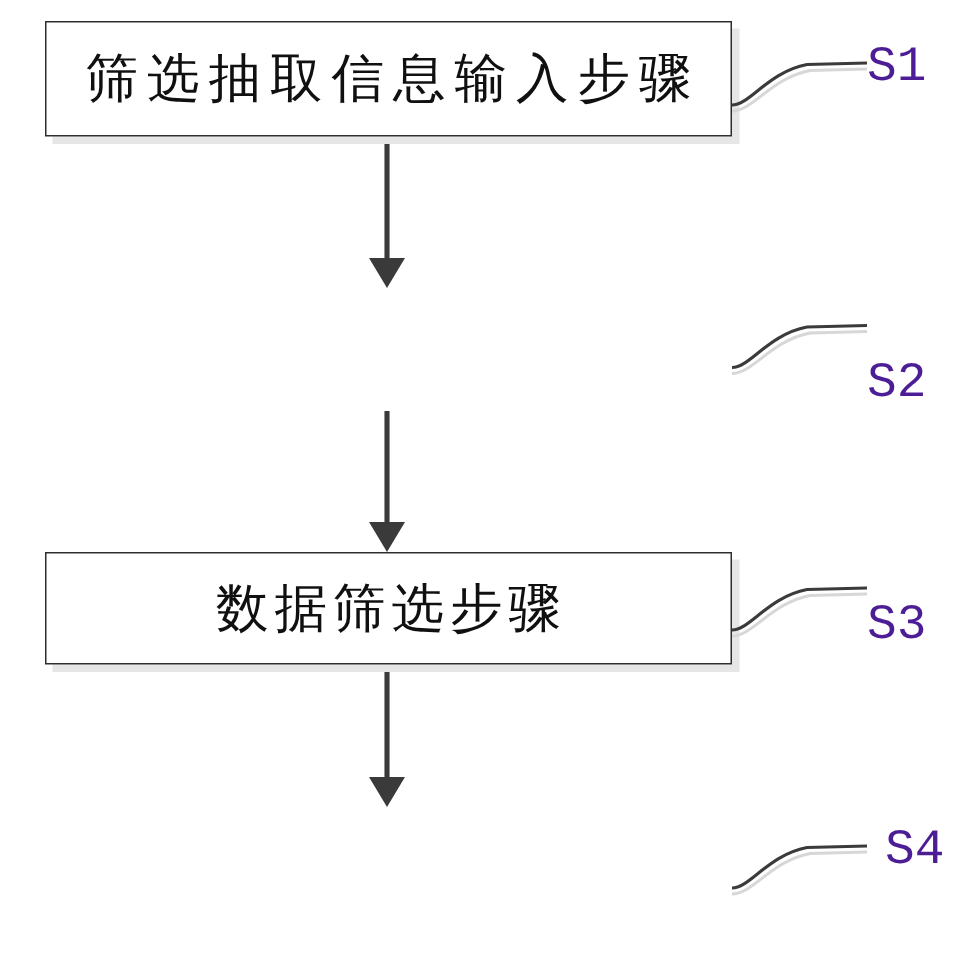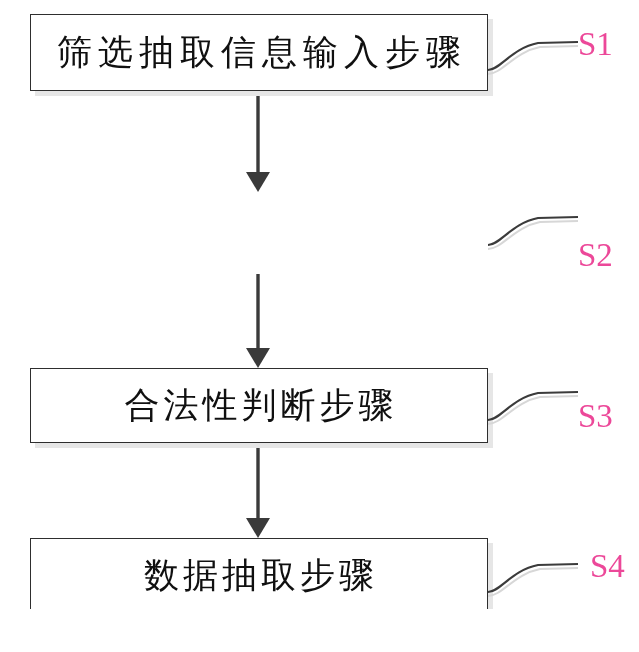--- a/index.html
+++ b/index.html
@@ -63,24 +63,24 @@
     pointer-events: none;
   }
 
   
   .leader-svg {
     position: absolute;
     pointer-events: none;
   }
   .callout {
     position: absolute;
-    font-family: Liberation Serif, serif;
+    font-family: Liberation Mono, monospace;
     font-size: 33px;
     line-height: 1;
-    color: #ec4899;
+    color: #4c1d95;
     white-space: nowrap;
   }
   #s1 { left: 578px; top: 28px; }
   #s2 { left: 578px; top: 203px; margin-top: 36px; }
   #s3 { left: 578px; top: 400px; }
   #s4 { left: 590px; top: 550px; }
 </style>
 </head>
 <body>
 
@@ -103,26 +103,23 @@
       <polygon points="246,518 270,518 258,538" fill="#3a3a3a"></polygon>
     </g>
   </svg>
 
   <div class="step-box" id="box1">
     <span class="step-label wide">筛选抽取信息输入步骤</span>
   </div>
 
 
   <div class="step-box" id="box3">
-    <span class="step-label">合法性判断步骤</span>
+    <span class="step-label">数据筛选步骤</span>
   </div>
 
-  <div class="step-box" id="box4">
-    <span class="step-label">数据抽取步骤</span>
-  </div>
 
   <svg class="leader-svg" style="left:486px; top:24px;" width="100" height="52" viewBox="0 0 100 52">
     <path d="M2,46 C14,46 26,24 52,19 L92,18" fill="none" stroke="#3b3b3b" stroke-width="2.1"></path>
     <path d="M2,50 C16,50 28,28 54,23 L92,22" fill="none" stroke="#d7d7d7" stroke-width="2"></path>
   </svg>
 
   <svg class="leader-svg" style="left:486px; top:199px;" width="100" height="52" viewBox="0 0 100 52">
     <path d="M2,46 C14,46 26,24 52,19 L92,18" fill="none" stroke="#3b3b3b" stroke-width="2.1"></path>
     <path d="M2,50 C16,50 28,28 54,23 L92,22" fill="none" stroke="#d7d7d7" stroke-width="2"></path>
   </svg>

